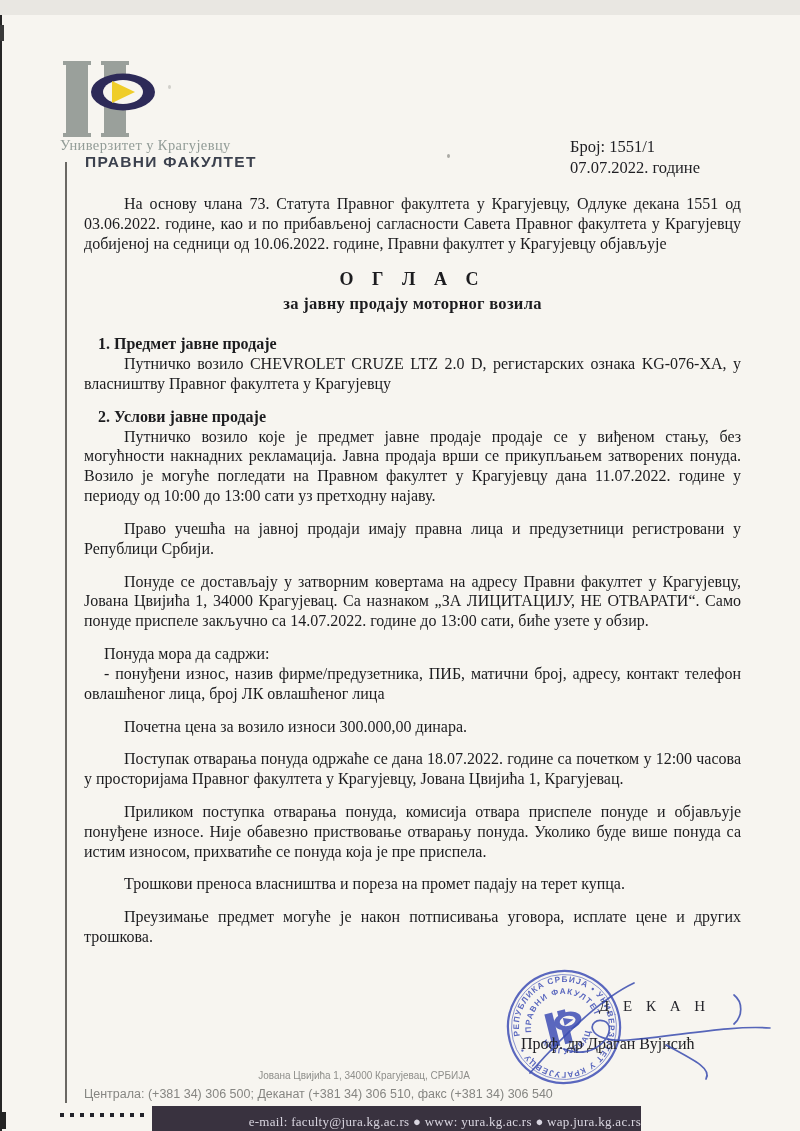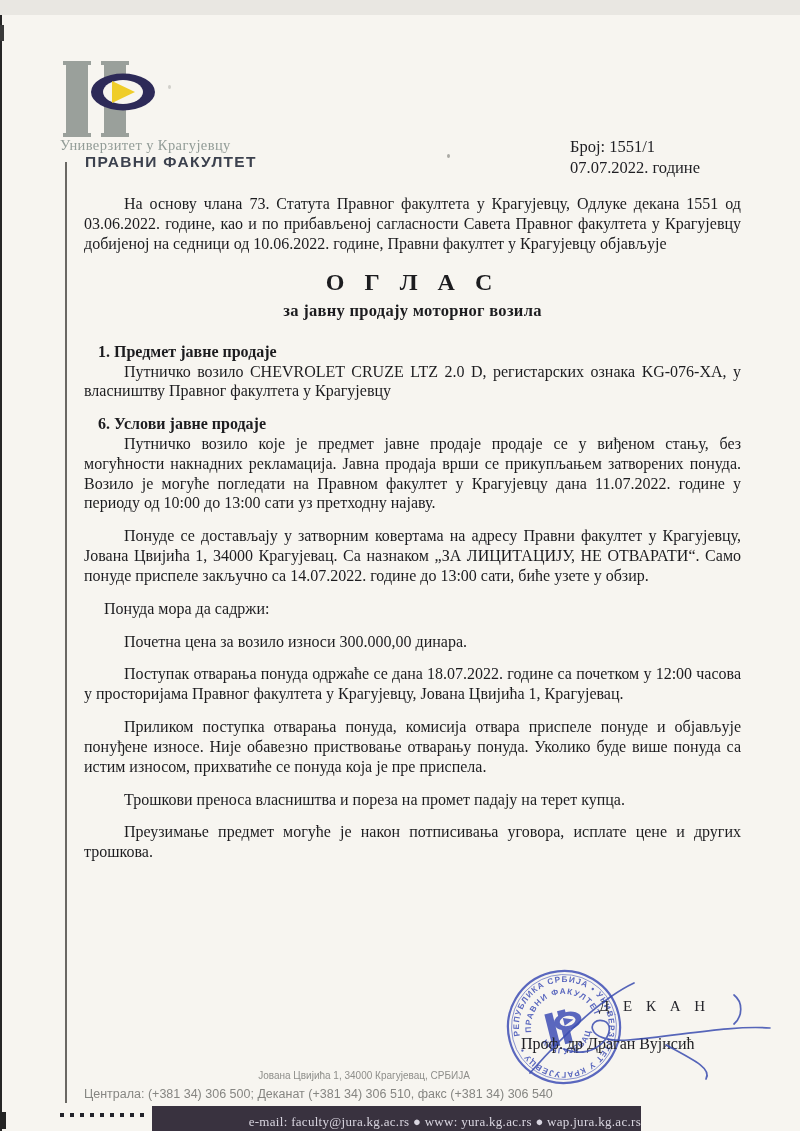--- a/index.html
+++ b/index.html
@@ -37,21 +37,21 @@
   .body {
     position:absolute; left:84px; top:179px; width:657px;
     font-size:16px; line-height:1.24;
   }
   .p { margin:0; text-align:justify; }
   .indent { text-indent:40px; }
   .indent-sm { text-indent:20px; }
   .gap { margin-top:13px; }
   .h { margin:13px 0 0 14px; font-weight:bold; text-align:left; }
   .title-block { margin-top:15px; text-align:center; }
-  .t1 { font-weight:bold; font-size:24px; letter-spacing:7px; }
+  .t1 { font-weight:bold; font-size:18px; letter-spacing:7px; }
   .t2 { font-weight:bold; font-size:16.5px; margin-top:3px; letter-spacing:.3px; }
 
   
   .stamp-svg { position:absolute; left:490px; top:946px; opacity:.92; }
   .dean-title {
     position:absolute; left:599px; top:983px;
     font-size:15px; letter-spacing:5px; color:#26262c;
   }
   .dean-name {
     position:absolute; left:521px; top:1020px;
@@ -122,24 +122,26 @@
     <p class="p indent">На основу члана 73. Статута Правног факултета у Крагујевцу, Одлуке декана 1551 од 03.06.2022. године, као и по прибављеној сагласности Савета Правног факултета у Крагујевцу добијеној на седници од 10.06.2022. године, Правни факултет у Крагујевцу објављује</p>
 
     <div class="title-block">
       <div class="t1">О Г Л А С</div>
       <div class="t2">за јавну продају моторног возила</div>
     </div>
 
     <p class="p h" style="margin-top:20px;">1. Предмет јавне продаје</p>
     <p class="p indent">Путничко возило CHEVROLET CRUZE LTZ 2.0 D, регистарских ознака KG-076-ХА, у власништву Правног факултета у Крагујевцу</p>
 
-    <p class="p h">6. Услови јавне продаје</p>
+    <p class="p h">2. Услови јавне продаје</p>
     <p class="p indent">Путничко возило које је предмет јавне продаје продаје се у виђеном стању, без могућности накнадних рекламација. Јавна продаја врши се прикупљањем затворених понуда. Возило је могуће погледати на Правном факултет у Крагујевцу дана 11.07.2022. године у периоду од 10:00 до 13:00 сати уз претходну најаву.</p>
+    <p class="p indent gap">Право учешћа на јавној продаји имају правна лица и предузетници регистровани у Републици Србији.</p>
     <p class="p indent gap">Понуде се достављају у затворним ковертама на адресу Правни факултет у Крагујевцу, Јована Цвијића 1, 34000 Крагујевац. Са назнаком „ЗА ЛИЦИТАЦИЈУ, НЕ ОТВАРАТИ“. Само понуде приспеле закључно са 14.07.2022. године до 13:00 сати, биће узете у обзир.</p>
     <p class="p indent-sm gap">Понуда мора да садржи:</p>
+    <p class="p indent-sm">- понуђени износ, назив фирме/предузетника, ПИБ, матични број, адресу, контакт телефон овлашћеног лица, број ЛК овлашћеног лица</p>
     <p class="p indent gap">Почетна цена за возило износи 300.000,00 динара.</p>
     <p class="p indent gap">Поступак отварања понуда одржаће се дана 18.07.2022. године са почетком у 12:00 часова у просторијама Правног факултета у Крагујевцу, Јована Цвијића 1, Крагујевац.</p>
     <p class="p indent gap">Приликом поступка отварања понуда, комисија отвара приспеле понуде и објављује понуђене износе. Није обавезно приствовање отварању понуда. Уколико буде више понуда са истим износом, прихватиће се понуда која је пре приспела.</p>
     <p class="p indent gap">Трошкови преноса власништва и пореза на промет падају на терет купца.</p>
     <p class="p indent gap">Преузимање предмет могуће је након потписивања уговора, исплате цене и других трошкова.</p>
   </div>
 
   <svg class="stamp-svg" width="156" height="136" viewBox="0 0 156 136">
     <defs>
       <path id="arcOuter" d="M 29 66 A 45 45 0 1 1 119 66 A 45 45 0 1 1 29 66" fill="none"></path>

